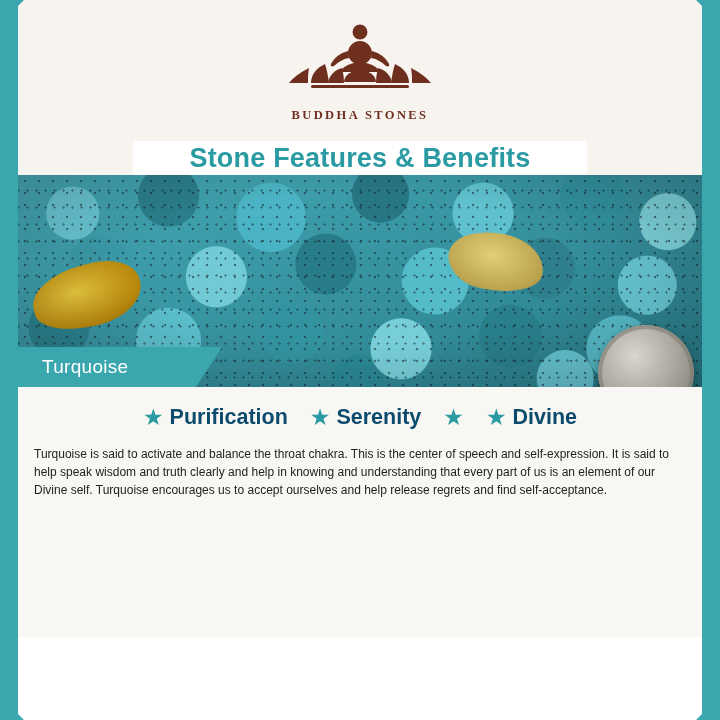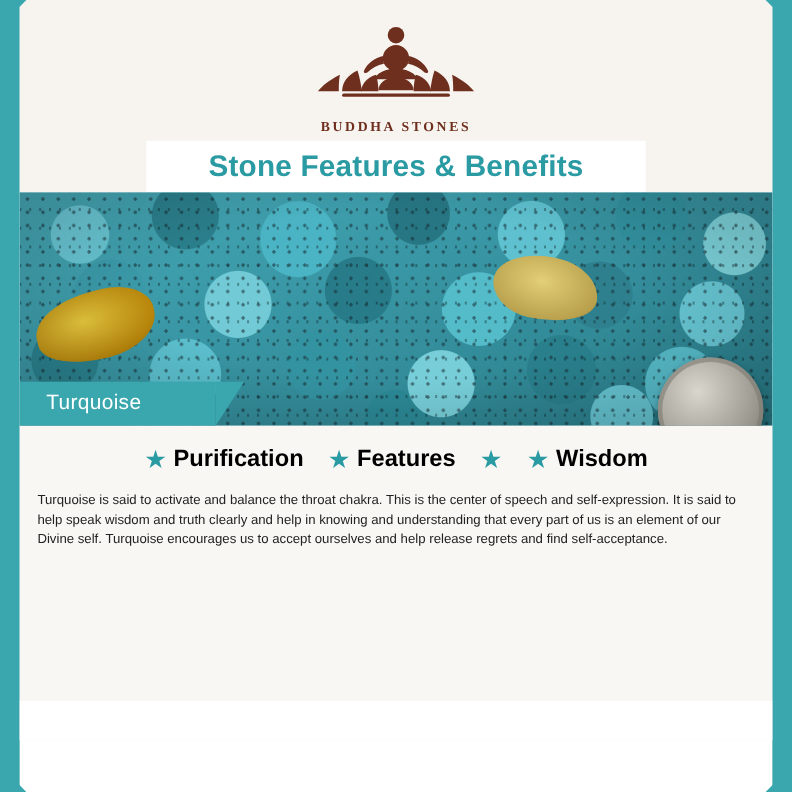--- a/index.html
+++ b/index.html
@@ -91,21 +91,21 @@
     letter-spacing: 2.4px;
     color: #6f2f1f;
     font-weight: bold;
     font-family: "Liberation Serif", serif;
   }
   .title-bar {
     position: absolute;
     left: 115px;
     right: 115px;
     bottom: 0;
-    height: 47px;
+    height: 34px;
     background: #ffffff;
     display: flex;
     align-items: center;
     justify-content: center;
   }
   .title-text {
     color: #2a9aa3;
     font-size: 27px;
     font-weight: bold;
     letter-spacing: 0.2px;
@@ -234,21 +234,21 @@
     display: flex;
     align-items: center;
     gap: 6px;
   }
   .star {
     color: #2a9aa3;
     font-size: 23px;
     line-height: 1;
   }
   .benefit-label {
-    color: #000000;
+    color: #0c4a6e;
     font-size: 21.5px;
     font-weight: bold;
   }
   .description {
     margin: 16px 16px 0 16px;
     color: #222222;
     font-size: 12px;
     line-height: 1.48;
     text-align: left;
   }
@@ -318,30 +318,30 @@
     <div class="content">
       <div class="benefits">
 
         <div class="benefit">
           <span class="star">★</span>
           <span class="benefit-label">Purification</span>
         </div>
 
         <div class="benefit">
           <span class="star">★</span>
-          <span class="benefit-label">Features</span>
+          <span class="benefit-label">Serenity</span>
         </div>
 
         <div class="benefit">
           <span class="star">★</span>
         </div>
 
         <div class="benefit">
           <span class="star">★</span>
-          <span class="benefit-label">Wisdom</span>
+          <span class="benefit-label">Divine</span>
         </div>
 
       </div>
 
       <p class="description">Turquoise is said to activate and balance the throat chakra. This is the center of speech and self-expression. It is said to help speak wisdom and truth clearly and help in knowing and understanding that every part of us is an element of our Divine self. Turquoise encourages us to accept ourselves and help release regrets and find self-acceptance.</p>
 
       <div class="footer-strip"></div>
     </div>
 
   </div>

